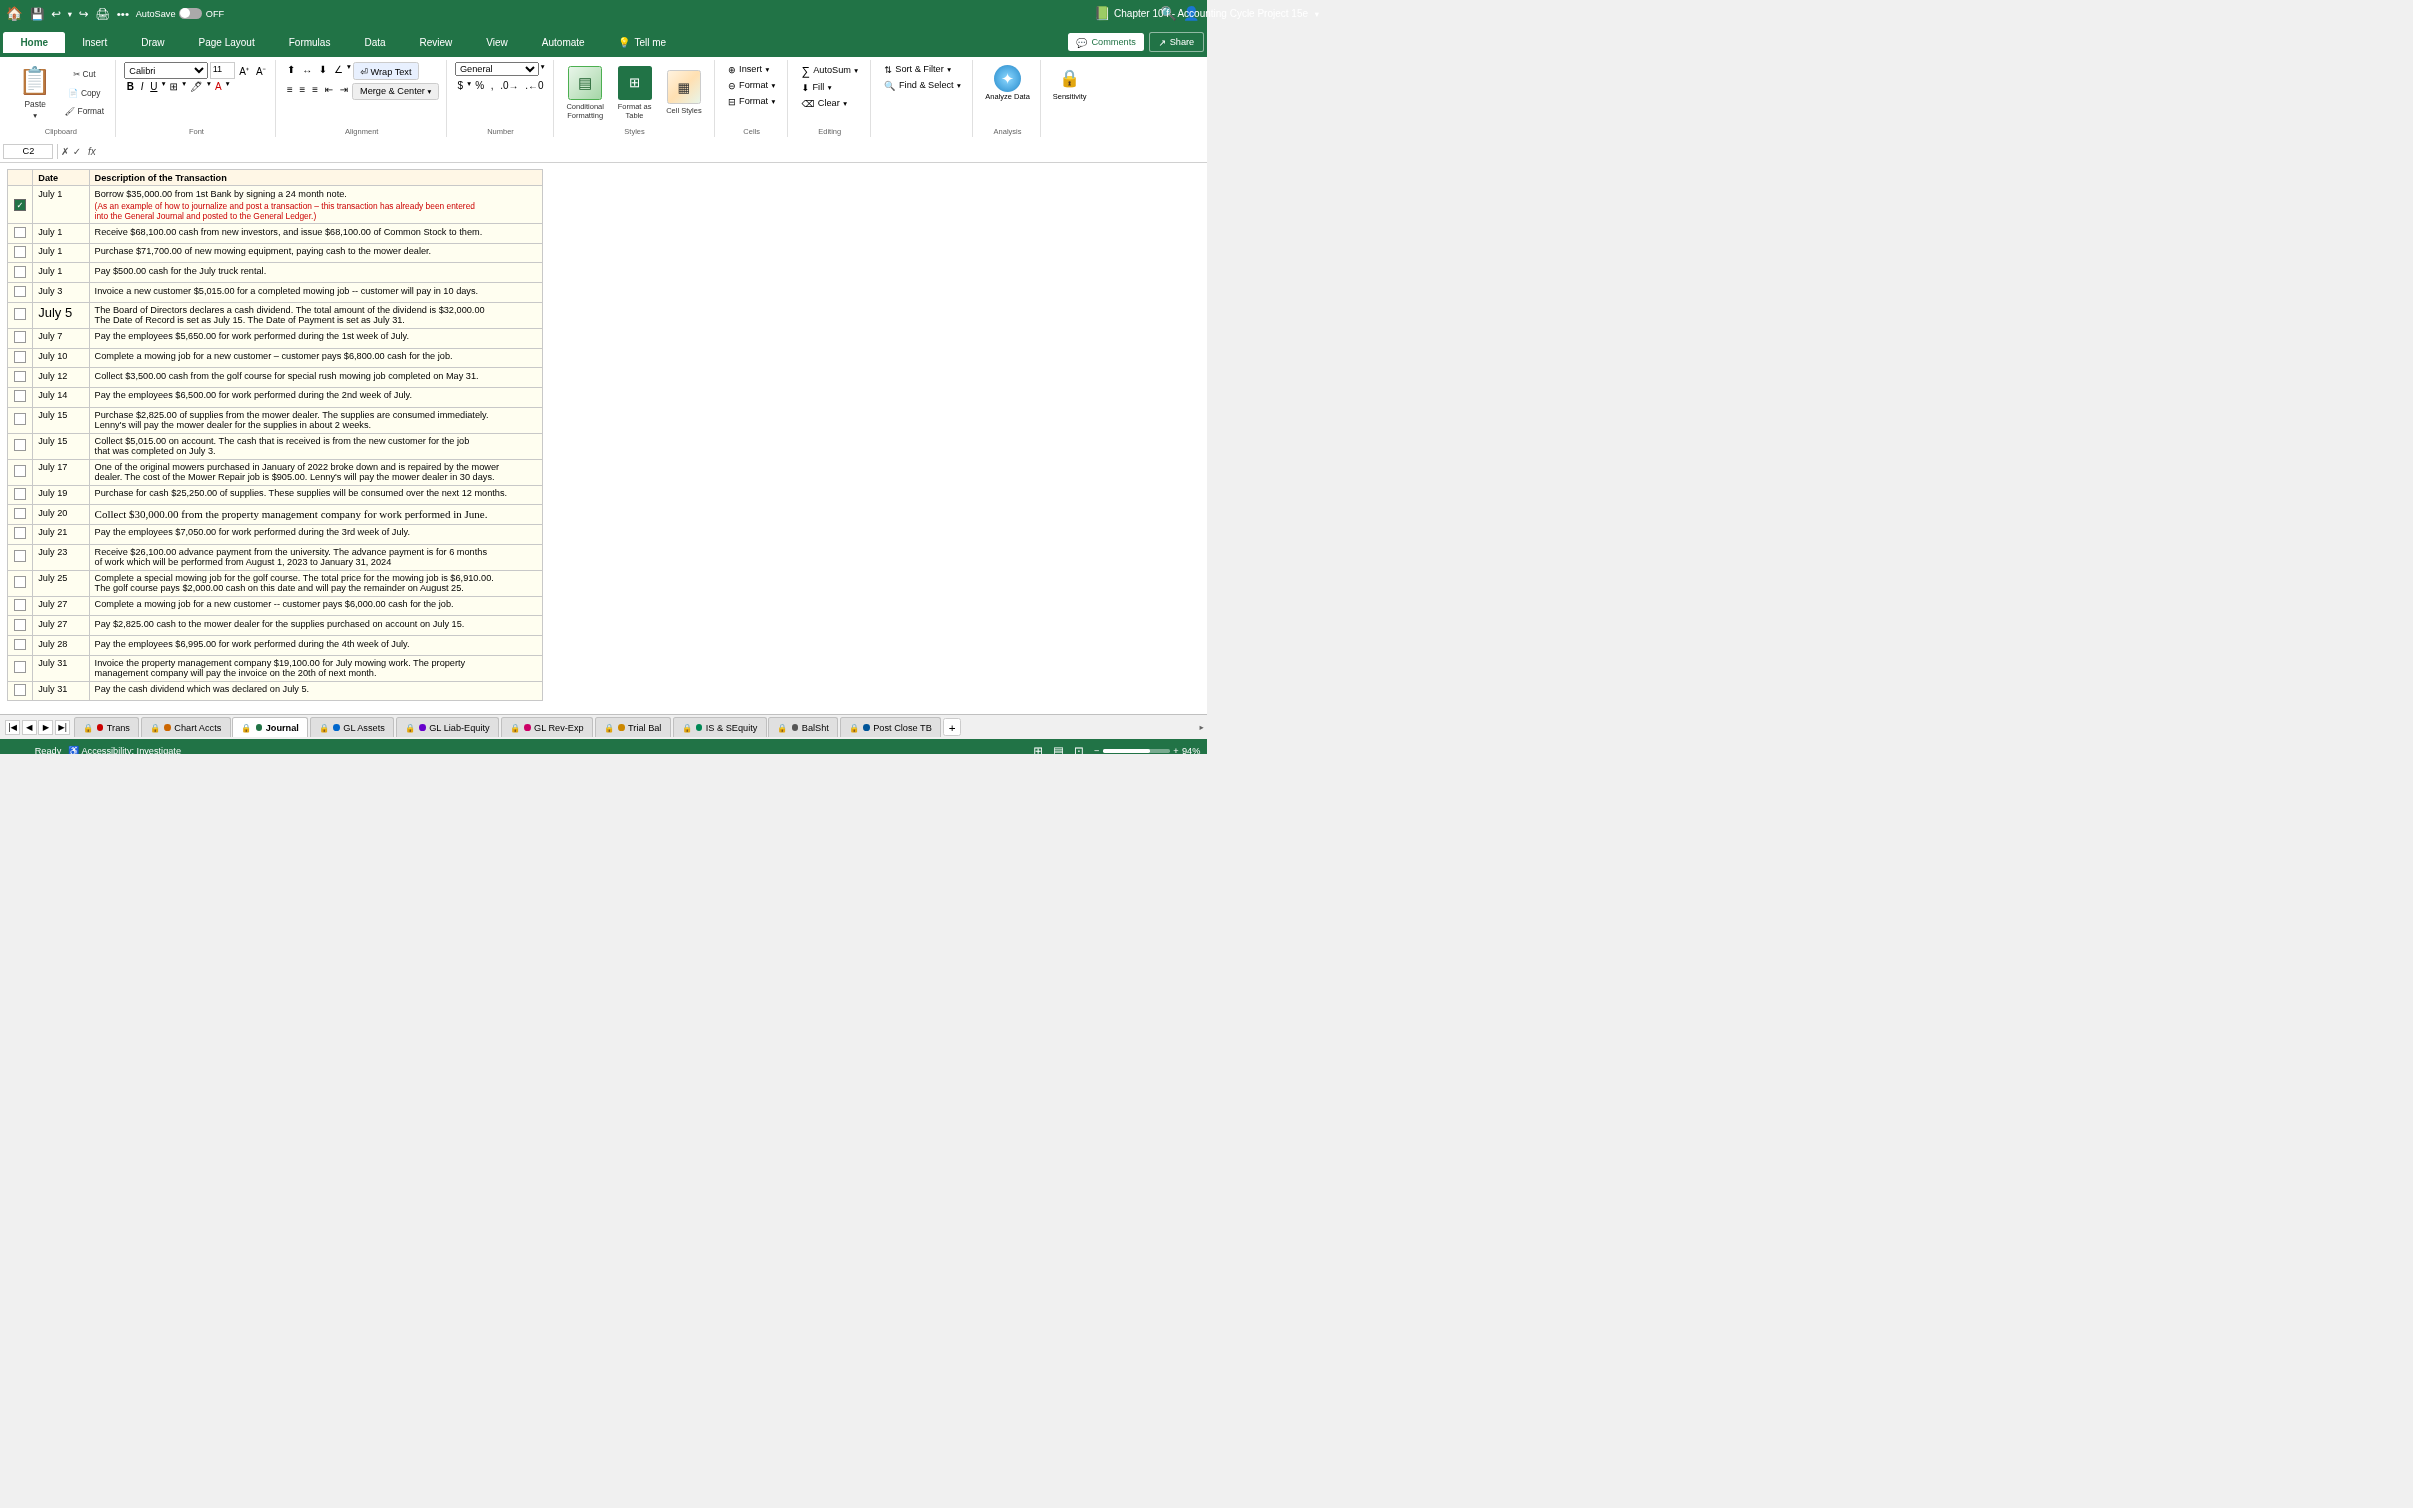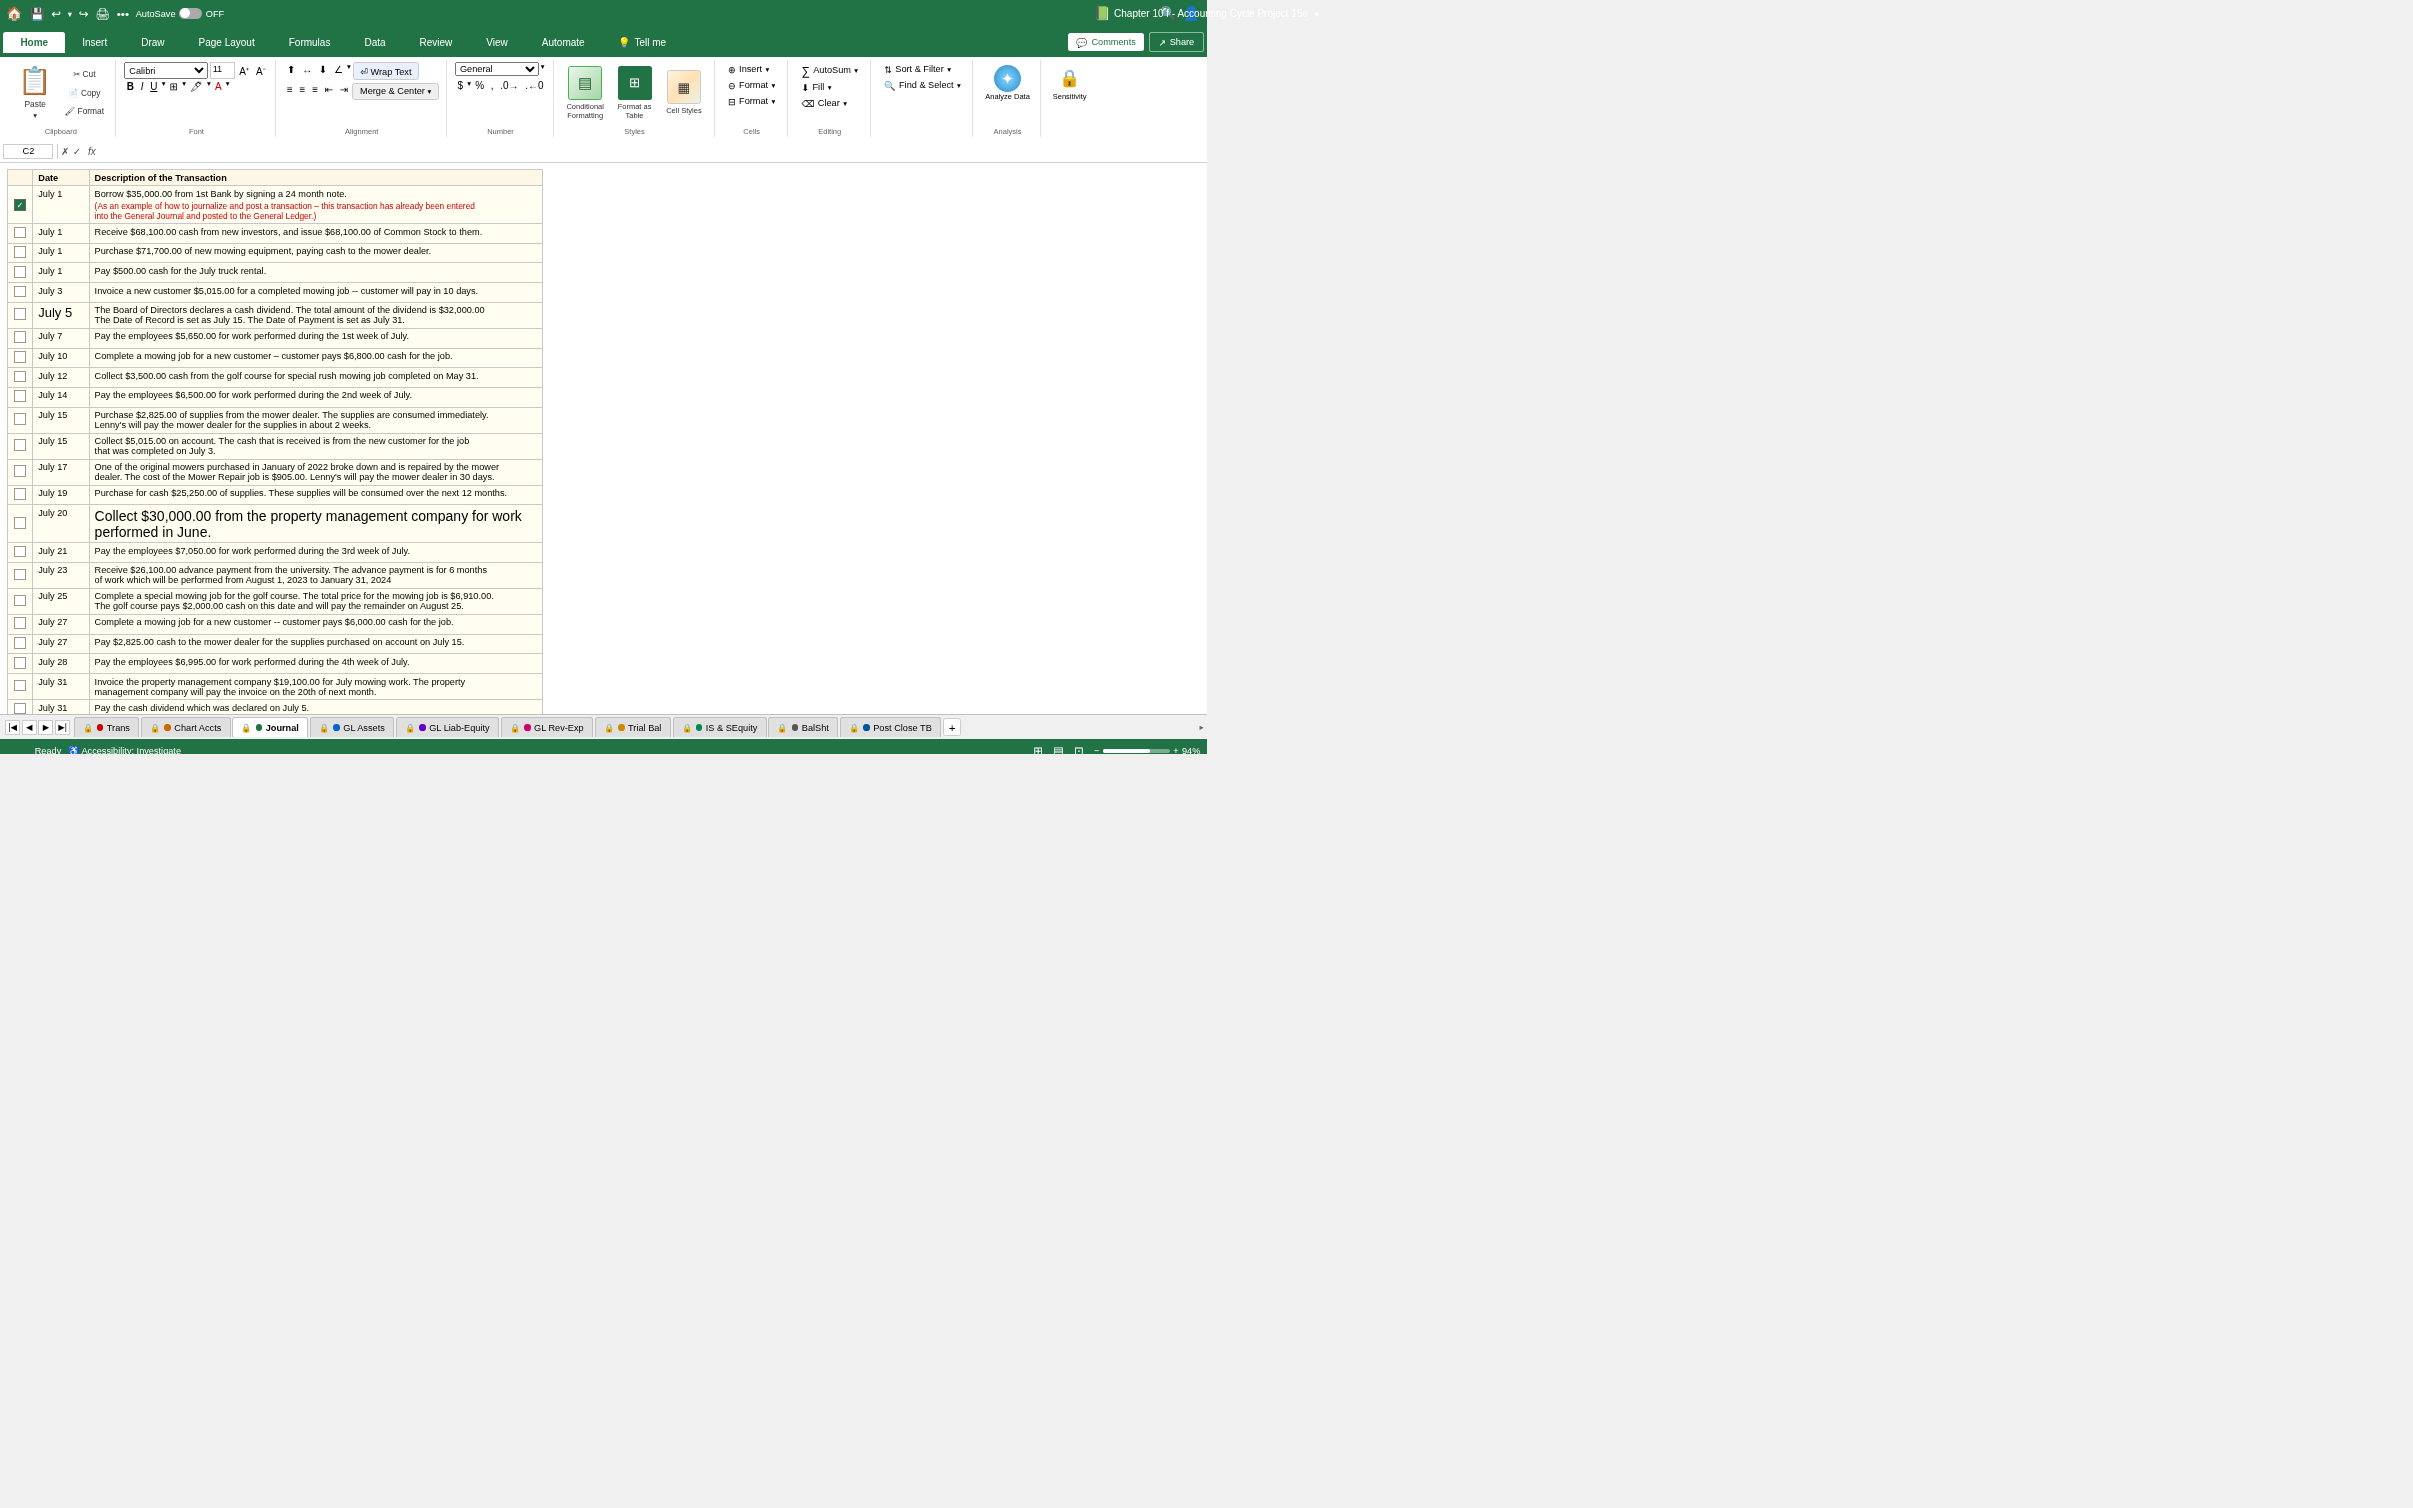--- a/index.html
+++ b/index.html
@@ -713,21 +713,21 @@
             <td class="desc-col" style="border: 0.8px solid rgb(200, 200, 200); vertical-align: top; padding: 2.5px 5px; font-size: 9.2px;">One of the original mowers purchased in January of 2022 broke down and is repaired by the mower<br>dealer.  The cost of the Mower Repair job is $905.00.  Lenny's will pay the mower dealer in 30 days.</td>
           </tr>
           <tr style="background: rgb(255, 254, 240);">
             <td class="checkbox-cell" style="text-align: center; vertical-align: middle; border: 0.8px solid rgb(200, 200, 200);"><div class="cb-unchecked"></div></td>
             <td class="date-col" style="border: 0.8px solid rgb(200, 200, 200); vertical-align: top; padding: 2.5px 5px; font-size: 9.2px;">July 19</td>
             <td class="desc-col" style="border: 0.8px solid rgb(200, 200, 200); vertical-align: top; padding: 2.5px 5px; font-size: 9.2px;">Purchase for cash $25,250.00 of supplies.  These supplies will be consumed over the next 12 months.</td>
           </tr>
           <tr style="background: rgb(255, 254, 240);">
             <td class="checkbox-cell" style="text-align: center; vertical-align: middle; border: 0.8px solid rgb(200, 200, 200);"><div class="cb-unchecked"></div></td>
             <td class="date-col" style="border: 0.8px solid rgb(200, 200, 200); vertical-align: top; padding: 2.5px 5px; font-size: 9.2px;">July 20</td>
-            <td class="desc-col" style="border: 0.8px solid rgb(200, 200, 200); vertical-align: top; padding: 2.5px 5px; font-size: 14px;">Collect $30,000.00 from the property management company for work performed in June.</td>
+            <td class="desc-col" style="border: 0.8px solid rgb(200, 200, 200); vertical-align: top; padding: 2.5px 5px; font-size: 11px; font-family: Liberation Serif, serif;">Collect $30,000.00 from the property management company for work performed in June.</td>
           </tr>
           <tr style="background: rgb(255, 254, 240);">
             <td class="checkbox-cell" style="text-align: center; vertical-align: middle; border: 0.8px solid rgb(200, 200, 200);"><div class="cb-unchecked"></div></td>
             <td class="date-col" style="border: 0.8px solid rgb(200, 200, 200); vertical-align: top; padding: 2.5px 5px; font-size: 9.2px;">July 21</td>
             <td class="desc-col" style="border: 0.8px solid rgb(200, 200, 200); vertical-align: top; padding: 2.5px 5px; font-size: 9.2px;">Pay the employees $7,050.00 for work performed during the 3rd week of July.</td>
           </tr>
           <tr style="background: rgb(255, 254, 240);">
             <td class="checkbox-cell" style="text-align: center; vertical-align: middle; border: 0.8px solid rgb(200, 200, 200);"><div class="cb-unchecked"></div></td>
             <td class="date-col" style="border: 0.8px solid rgb(200, 200, 200); vertical-align: top; padding: 2.5px 5px; font-size: 9.2px;">July 23</td>
             <td class="desc-col" style="border: 0.8px solid rgb(200, 200, 200); vertical-align: top; padding: 2.5px 5px; font-size: 9.2px;">Receive $26,100.00 advance payment from the university.  The advance payment is for 6 months<br>of work which will be performed from August 1, 2023 to January 31, 2024</td>

